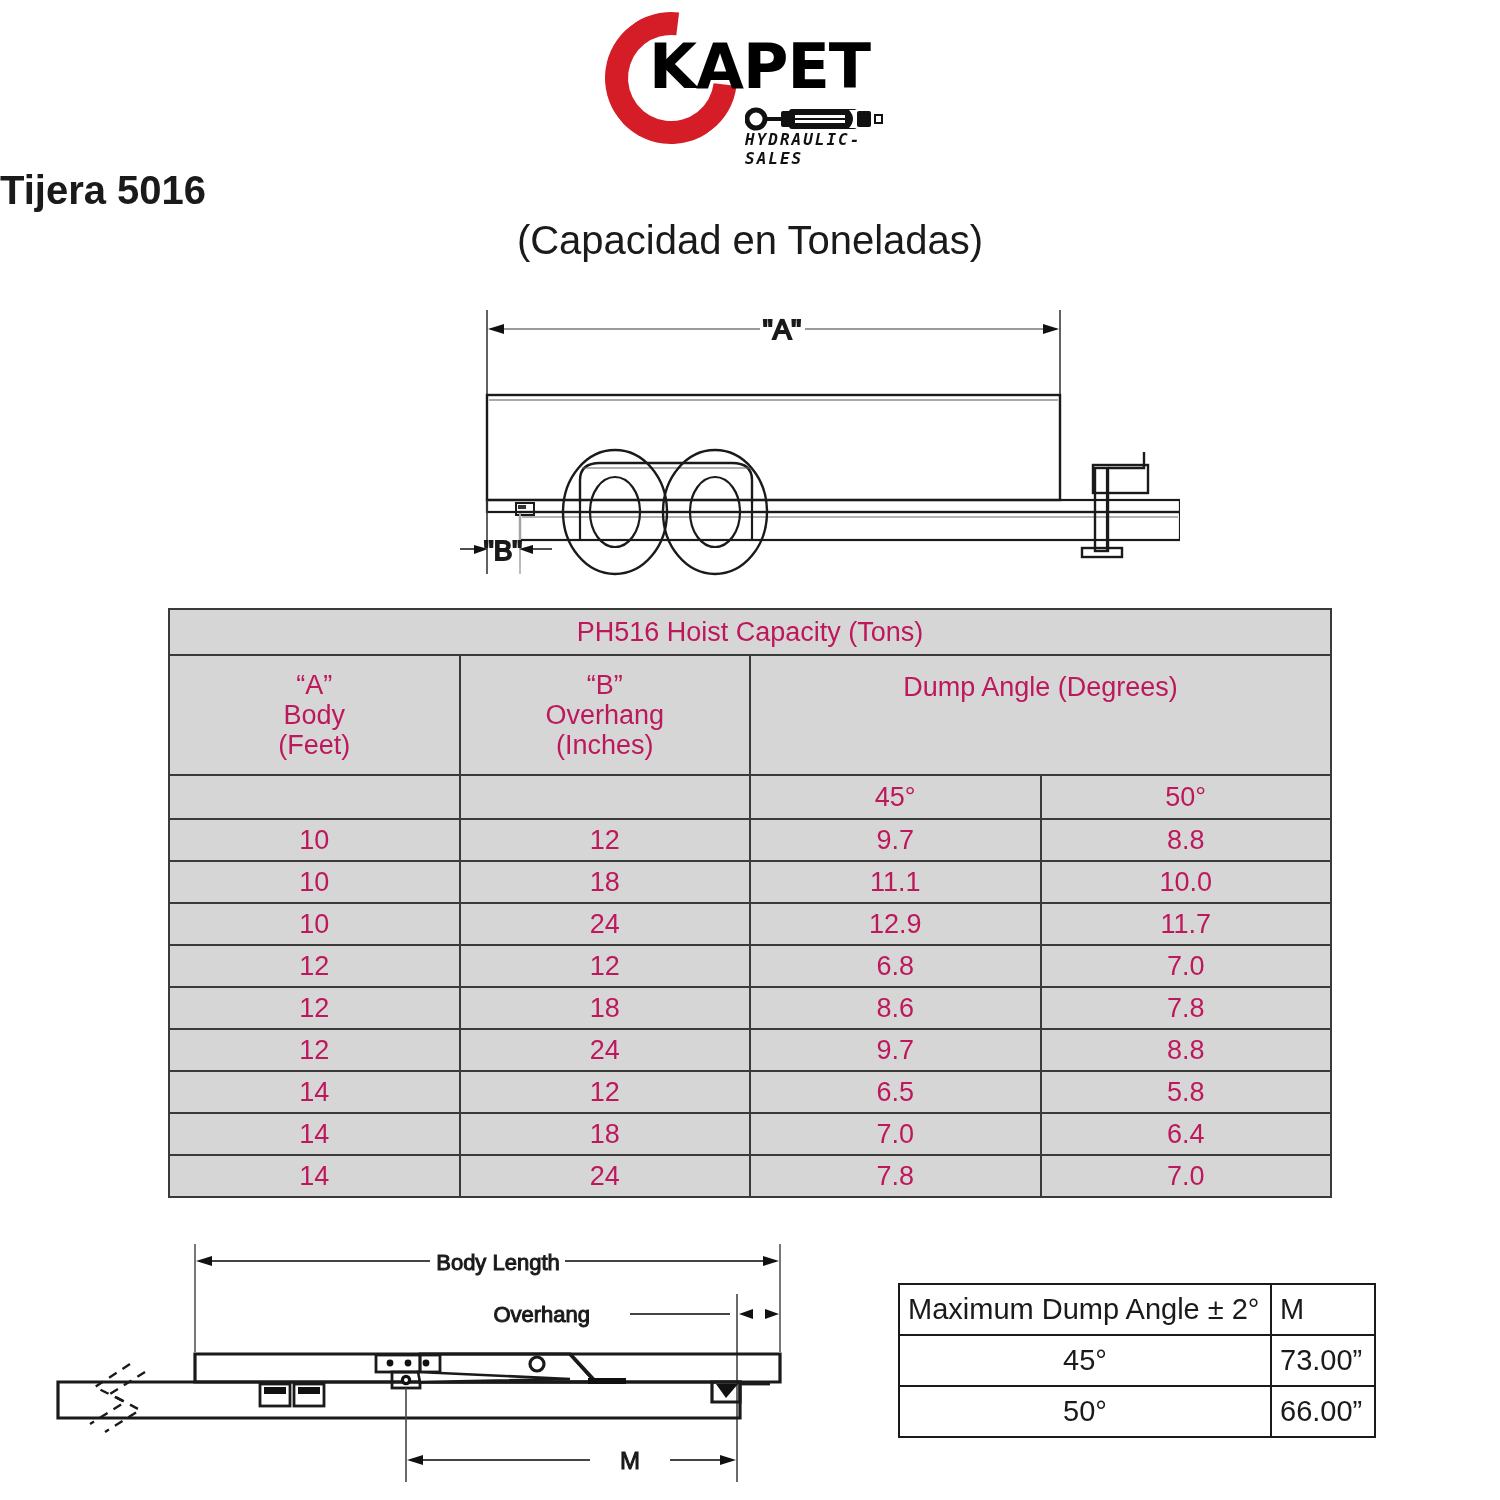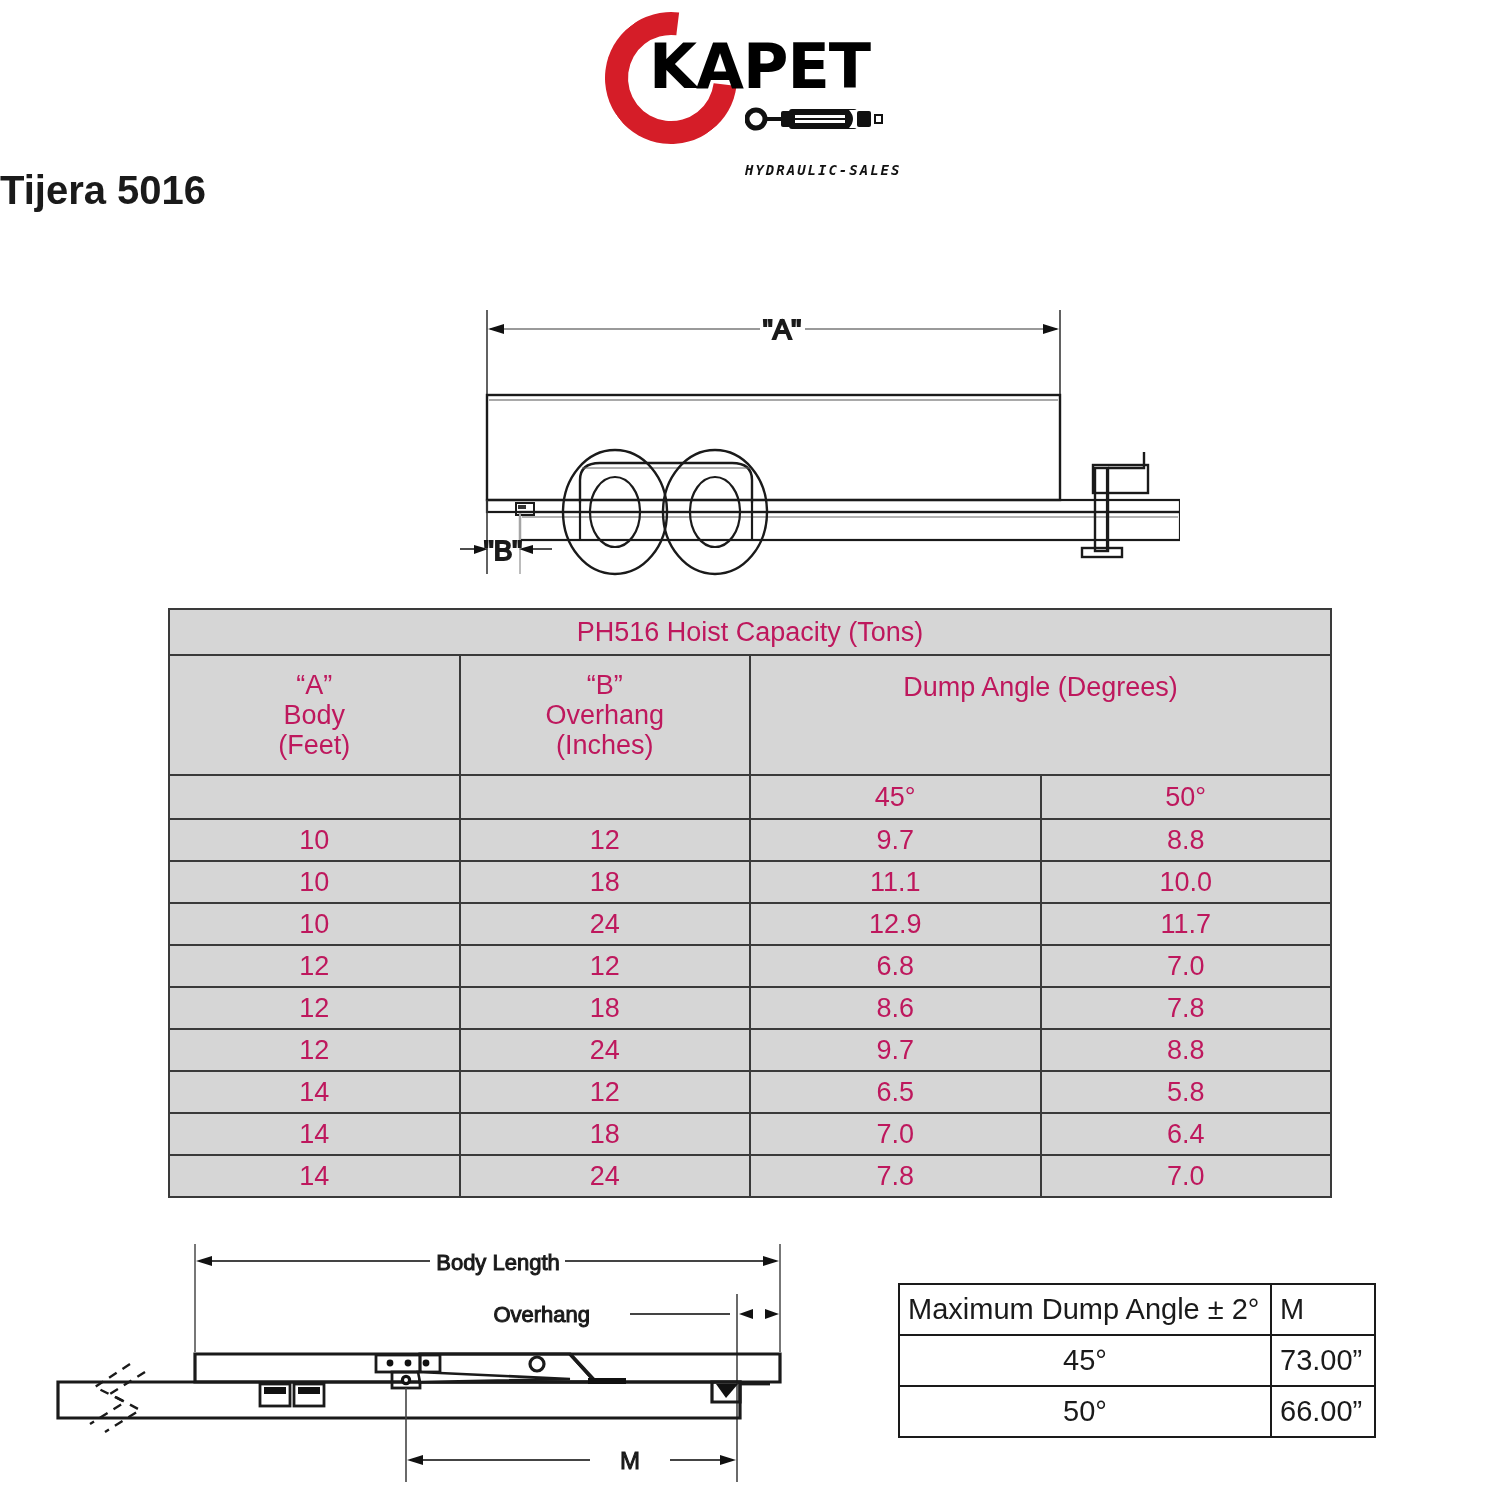--- a/index.html
+++ b/index.html
@@ -35,25 +35,24 @@
     font-weight: bold;
     font-size: 62px;
     letter-spacing: -1px;
     color: #000;
     line-height: 1;
   }
   #logo-tag {
     position: absolute; left: 168px; top: 122px;
     font-family: "DejaVu Sans Mono", monospace;
     font-weight: bold;
-    font-size: 14px;
+    font-size: 16px;
     letter-spacing: 2.0px;
     font-style: italic;
     color: #111;
-    margin-top: 32px;
   }
   #logo-cyl { position: absolute; left: 168px; top: 98px; }
 
   
   #title-main {
     position: absolute; left: 0; top: 168px; width: 1416px;
     font-size: 40px; font-weight: bold;
     letter-spacing: 0px;
   }
   #title-sub {
@@ -131,20 +130,21 @@
         <path d="M104 4 Q112 13 104 22 L112 22 Q118 13 112 4 Z" fill="#fff"></path>
         <rect x="112" y="5" width="14" height="16" rx="2" fill="#111"></rect>
         <rect x="129" y="8" width="9" height="10" fill="#111"></rect>
         <rect x="131" y="10" width="5" height="6" fill="#fff"></rect>
       </svg>
       <div id="logo-tag">HYDRAULIC-SALES</div>
     </div>
   </div>
 
   <div id="title-main">Tijera 5016</div>
+  <div id="title-sub">(Capacidad en Toneladas)</div>
 
   <svg id="diagram-top" width="720" height="300" viewBox="0 0 720 300">
     <g stroke="#1a1a1a" fill="none" stroke-width="2">
 
       <line x1="27" y1="10" x2="27" y2="96" stroke="#3a3a3a" stroke-width="1.6"></line>
       <line x1="600" y1="10" x2="600" y2="96" stroke="#3a3a3a" stroke-width="1.6"></line>
 
       <line x1="30" y1="29" x2="300" y2="29" stroke="#9a9a9a" stroke-width="1.8"></line>
       <line x1="345" y1="29" x2="597" y2="29" stroke="#9a9a9a" stroke-width="1.8"></line>
       <path d="M28 29 L44 24 L44 34 Z" fill="#111" stroke="none"></path>

